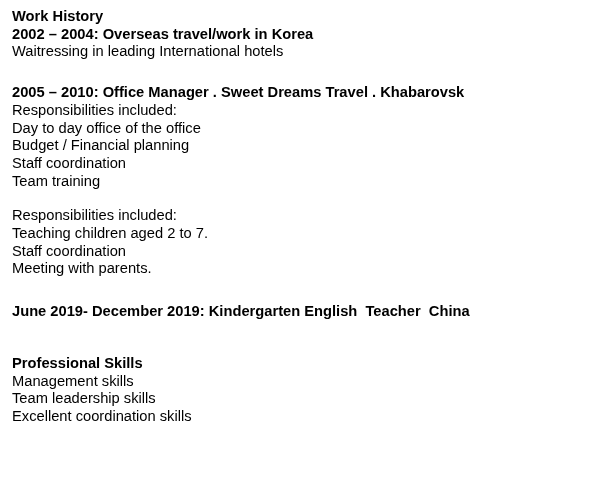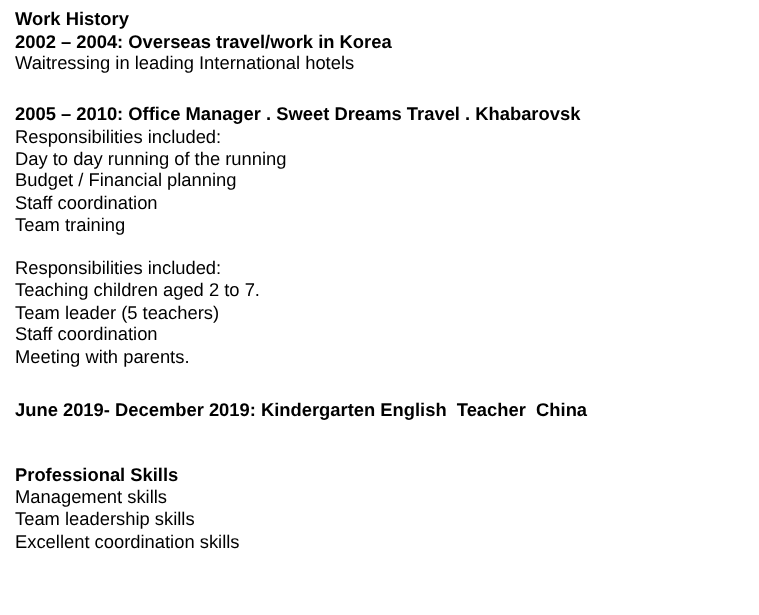--- a/index.html
+++ b/index.html
@@ -43,29 +43,28 @@
 
 <main class="doc">
     <section class="section">
       <div class="line bold">Work History</div>
       <div class="line bold">2002 – 2004: Overseas travel/work in Korea</div>
       <div class="line">Waitressing in leading International hotels</div>
     </section>
     <section class="section">
       <div class="line bold">2005 – 2010: Office Manager . Sweet Dreams Travel . Khabarovsk</div>
       <div class="line">Responsibilities included:</div>
-      <div class="line">Day to day running of the running</div>
+      <div class="line">Day to day office of the office</div>
       <div class="line">Budget / Financial planning</div>
       <div class="line">Staff coordination</div>
       <div class="line">Team training</div>
     </section>
     <section class="section">
       <div class="line">Responsibilities included:</div>
       <div class="line">Teaching children aged 2 to 7.</div>
-      <div class="line">Team leader (5 teachers)</div>
       <div class="line">Staff coordination</div>
       <div class="line">Meeting with parents.</div>
     </section>
     <section class="section">
       <div class="line bold">June 2019- December 2019: Kindergarten English  Teacher  China</div>
     </section>
     <section class="section">
       <div class="line bold">Professional Skills</div>
       <div class="line">Management skills</div>
       <div class="line">Team leadership skills</div>

